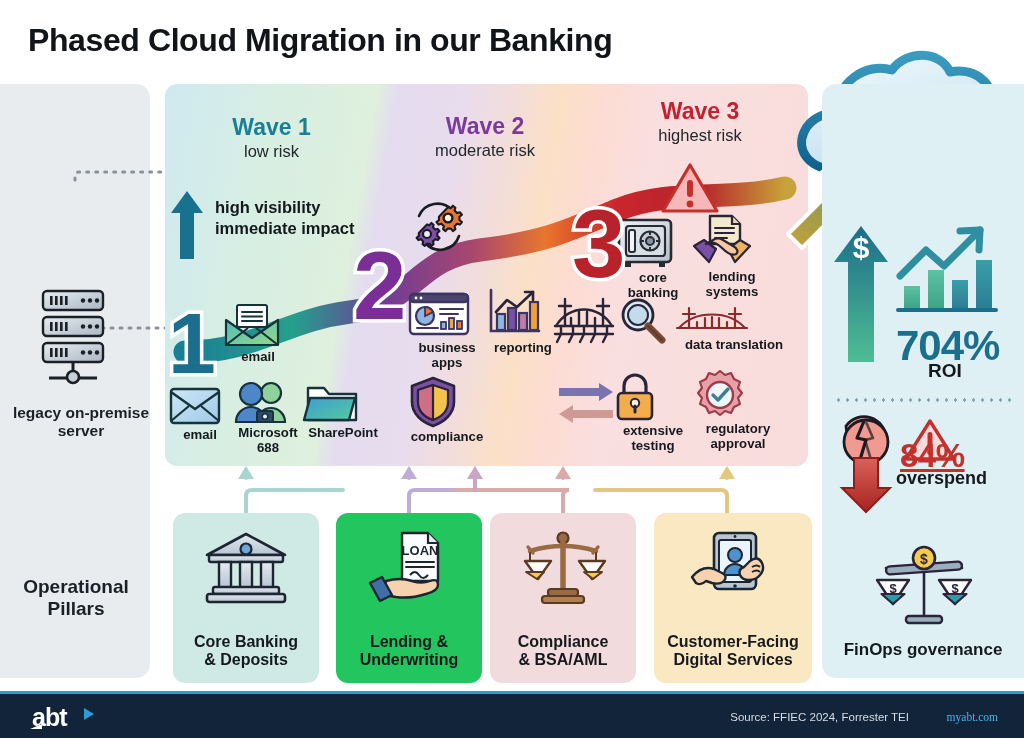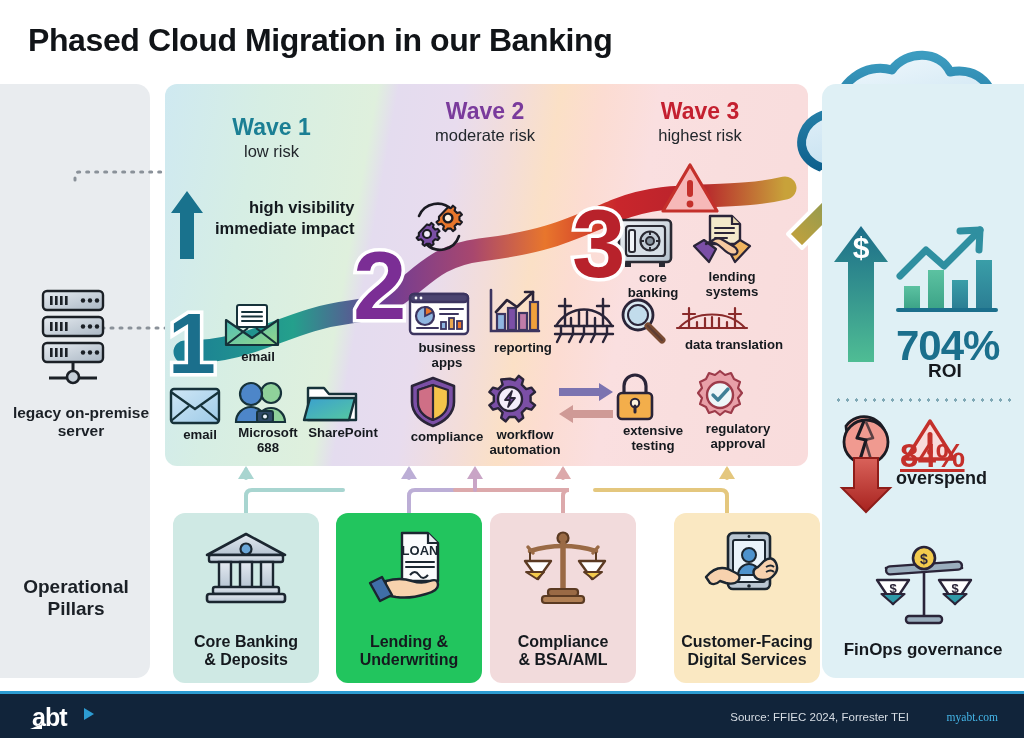--- a/index.html
+++ b/index.html
@@ -39,21 +39,21 @@
     position:absolute;left:165px;top:84px;width:643px;height:382px;
     border-radius:12px;overflow:hidden;
     background:linear-gradient(100deg,
       #cfe9f1 0%, #d6eee4 14%, #dff0dd 30%,
       #e4dcef 33%, #e8dcee 42%, #f3ddd9 50%,
       #fbe0c6 56%, #fcdcd2 62%, #fadfe0 70%,
       #f9dede 80%, #f9dcdc 100%);
   }
   .wcol{position:absolute;top:0;height:382px;}
   .w1{left:0;width:213px;}
-  .w2{left:213px;width:214px;}
+  .w2{left:213px;width:214px;margin-top:15px;}
   .w3{left:427px;width:216px;}
 
   .wave-head{position:absolute;top:16px;width:100%;text-align:center;}
   .wave-title{font-size:23px;font-weight:bold;line-height:1.0;}
   .wave-sub{font-size:16.5px;font-weight:normal;color:#22272c;margin-top:3px;}
   .t1{color:#1b7f94;margin-top:16px;}
   .t2{color:#7a3b9c;}
   .t3{color:#c42030;}
 
   
@@ -110,21 +110,21 @@
     text-align:center;
   }
   .pillar .picon{position:absolute;left:50%;transform:translateX(-50%);top:18px;}
   .pillar .plabel{
     position:absolute;left:0;width:100%;bottom:14px;
     font-size:16px;font-weight:bold;color:#15191e;line-height:1.14;white-space:pre-line;
   }
   #pillar-0{left:173px;background:#cfe9e4;}
   #pillar-1{left:336px;background:#22c55e;}
   #pillar-2{left:490px;background:#f2dbdc;}
-  #pillar-3{left:674px;background:#fae8c2;}
+  #pillar-3{left:654px;background:#fae8c2;padding-left:12px;}
 
   
   .footer{
     position:absolute;left:0;top:694px;width:1024px;height:44px;background:#11243a;
   }
   .footer-rule{position:absolute;left:0;top:691px;width:1024px;height:4px;background:#2d9cd2;}
   .logo{position:absolute;left:28px;top:702px;}
   .src-text{
     position:absolute;right:115px;top:711px;font-size:11.5px;color:#d7dde4;
   }
@@ -234,21 +234,21 @@
                C 250 220, 250 174, 315 166
                C 380 158, 400 148, 452 126
                C 505 104, 560 118, 620 104" fill="none" stroke="url(#ribG)" stroke-width="23" stroke-linecap="round"></path>
     </svg>
 
     <div style="position:absolute;left:6px;top:107px;">
       <svg width="32" height="68" viewBox="0 0 32 68">
         <path d="M16 0 L32 22 L23 22 L23 68 L9 68 L9 22 L0 22 Z" fill="#19728d"></path>
       </svg>
     </div>
-    <div style="position:absolute;left:50px;top:113px;font-size:16.5px;font-weight:bold;color:#13181d;line-height:1.25;white-space:pre-line;text-align:right;">high visibility
+    <div style="position:absolute;left:50px;top:113px;font-size:16.5px;font-weight:bold;color:#13181d;line-height:1.25;white-space:pre-line;">high visibility
 immediate impact</div>
 
     <div class="tile" style="left:58px;top:218px;width:70px;">
       <span class="glyph">
         <svg width="58" height="46" viewBox="0 0 58 46">
           <defs>
               <linearGradient id="envG" x1="0" y1="0" x2="1" y2="1">
                 <stop offset="0" stop-color="#4ec0b6"></stop>
                 <stop offset="1" stop-color="#96d68a"></stop>
               </linearGradient>
@@ -398,33 +398,20 @@
       <span class="glyph">
         <svg width="50" height="52" viewBox="0 0 50 52">
           <path d="M25 2 L46 10 V26 C46 38, 36 46, 25 50 C14 46, 4 38, 4 26 V10 Z" fill="#7b4fa6" stroke="#2a2438" stroke-width="2.6" stroke-linejoin="round"></path>
           <path d="M25 9 L40 14 V26 C40 35, 33 41, 25 44 C17 41, 10 35, 10 26 V14 Z" fill="#f4c34a" stroke="#2a2438" stroke-width="2.2" stroke-linejoin="round"></path>
           <path d="M25 9 V44 C17 41, 10 35, 10 26 V14 Z" fill="#cf6f86" stroke="#2a2438" stroke-width="2.2" stroke-linejoin="round"></path>
         </svg>
       </span>
       <span class="cap">compliance</span>
     </div>
 
-    <div class="tile" style="left:318px;top:290px;width:84px;">
-      <span class="glyph">
-        <svg width="54" height="52" viewBox="0 0 54 52">
-          <g transform="translate(27,25)">
-            <path d="M0 -22 l5.6 1.6 4 -4.8 4.8 4 -1.6 5.6 4.8 4.8 5.6 -1.6 4 4.8 -4.8 4 0 6.4 4.8 4 -4 4.8 -5.6 -1.6 -4.8 4.8 1.6 5.6 -4.8 4 -4 -4.8 -6.4 0 -4 4.8 -4.8 -4 1.6 -5.6 -4.8 -4.8 -5.6 1.6 -4 -4.8 4.8 -4 0 -6.4 -4.8 -4 4 -4.8 5.6 1.6 4.8 -4.8 -1.6 -5.6z" transform="scale(0.92)" fill="#7b4fa6" stroke="#2a2438" stroke-width="2.6" stroke-linejoin="round"></path>
-            <circle cx="0" cy="0" r="12" fill="#f4ecfa" stroke="#2a2438" stroke-width="2.4"></circle>
-            <path d="M2 -8 L-5 1 H0 L-2 8 L5 -1 H0 Z" fill="#7b4fa6" stroke="#2a2438" stroke-width="1.8" stroke-linejoin="round"></path>
-          </g>
-        </svg>
-      </span>
-      <span class="cap">workflow
-automation</span>
-    </div>
 
     <div class="tile" style="left:392px;top:298px;width:64px;">
       <span class="glyph">
         <svg width="58" height="42" viewBox="0 0 58 42">
           <path d="M2 6 H42 V1 L56 10 L42 19 V14 H2 Z" fill="#7b73b0"></path>
           <path d="M56 28 H16 V23 L2 32 L16 41 V36 H56 Z" fill="#cf9a96"></path>
         </svg>
       </span>
       <span class="cap"></span>
     </div>

